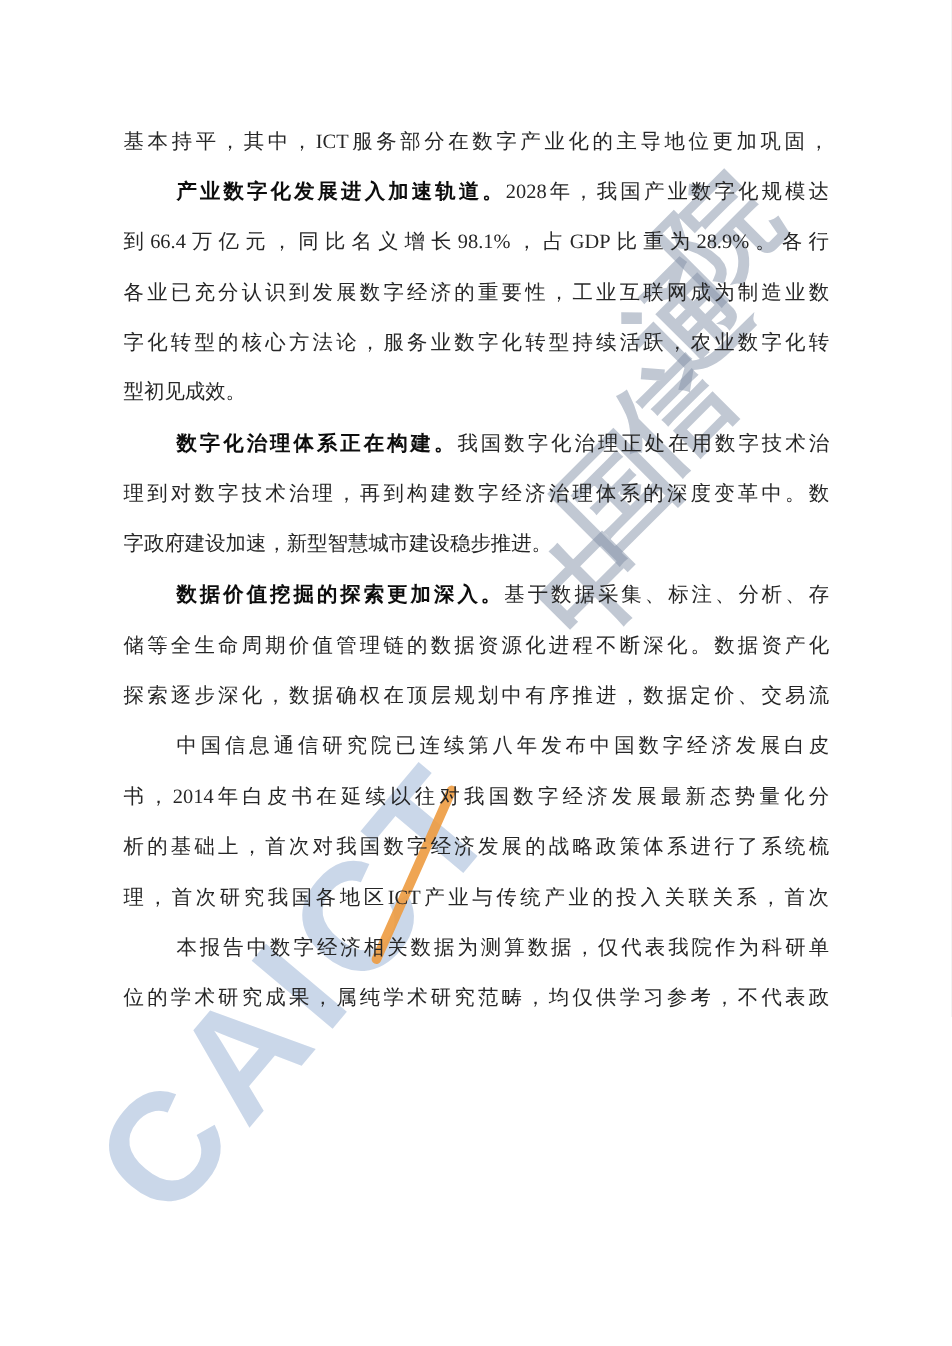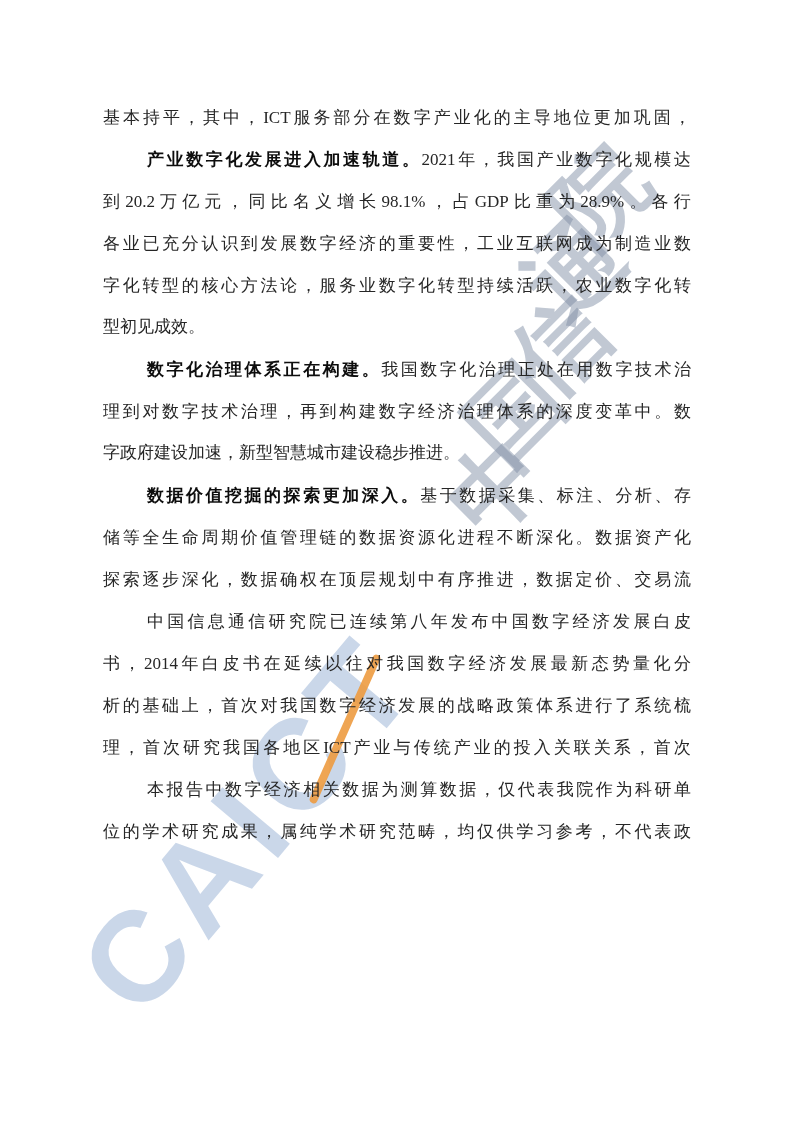--- a/index.html
+++ b/index.html
@@ -104,37 +104,37 @@
         <span class="tok lead">化</span>
         <span class="tok lead">发</span>
         <span class="tok lead">展</span>
         <span class="tok lead">进</span>
         <span class="tok lead">入</span>
         <span class="tok lead">加</span>
         <span class="tok lead">速</span>
         <span class="tok lead">轨</span>
         <span class="tok lead">道</span>
         <span class="tok lead">。</span>
-        <span class="tok">2021</span>
+        <span class="tok">2028</span>
         <span class="tok">年</span>
         <span class="tok">，</span>
         <span class="tok">我</span>
         <span class="tok">国</span>
         <span class="tok">产</span>
         <span class="tok">业</span>
         <span class="tok">数</span>
         <span class="tok">字</span>
         <span class="tok">化</span>
         <span class="tok">规</span>
         <span class="tok">模</span>
         <span class="tok">达</span>
       </div>
       <div class="line line-j">
         <span class="tok">到</span>
-        <span class="tok">20.2</span>
+        <span class="tok">66.4</span>
         <span class="tok">万</span>
         <span class="tok">亿</span>
         <span class="tok">元</span>
         <span class="tok">，</span>
         <span class="tok">同</span>
         <span class="tok">比</span>
         <span class="tok">名</span>
         <span class="tok">义</span>
         <span class="tok">增</span>
         <span class="tok">长</span>

